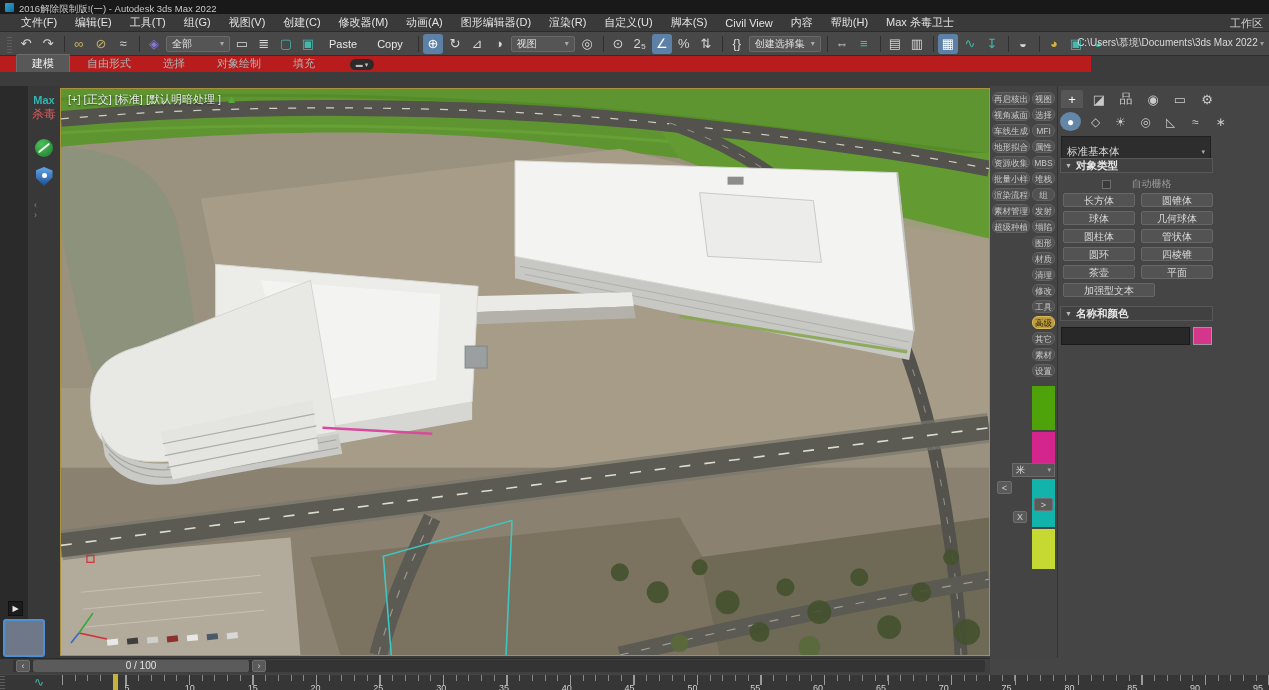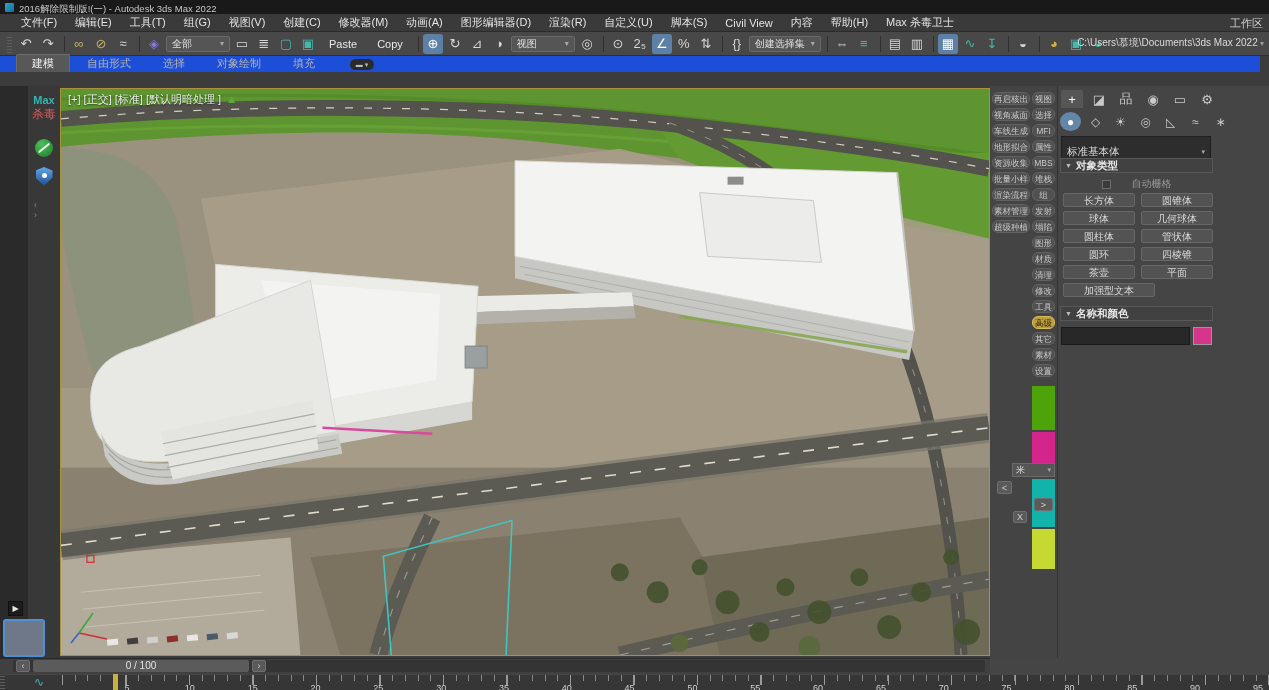--- a/index.html
+++ b/index.html
@@ -29,21 +29,21 @@
 .tbi[data-name="selection-filter-icon"]{color:#8678e0}
 .tbi[data-name="selection-region-icon"],.tbi[data-name="window-crossing-icon"],
 .tbi[data-name="curve-editor-icon"],.tbi[data-name="schematic-view-icon"],
 .tbi[data-name="rendered-frame-icon"],.tbi[data-name="align-icon"]{color:#45b8ae}
 .tbi[data-name="select-and-link-icon"],.tbi[data-name="unlink-selection-icon"]{color:#c9b06a}
 .tbi[data-name="render-setup-icon"]{color:#d8b23a}
 .tbi[data-name="render-production-icon"]{color:#3fb89a}
 #toolbar-path{right:5px;top:36px;font-size:10px;color:#dadada;white-space:nowrap}
 #toolbar-path::after{content:" ▾";font-size:8px;color:#999}
 
-#ribbon{left:0;top:56px;width:1260px;height:16px;background:#1d4ed8;display:flex;align-items:flex-end;padding-left:16px;gap:12px}
+#ribbon{left:0;top:56px;width:1091px;height:16px;background:#b91c1c;display:flex;align-items:flex-end;padding-left:16px;gap:12px}
 .ribbon-tab{font-size:11px;color:#b3b3b3;padding:1px 15px;white-space:nowrap}
 .ribbon-tab[data-active="true"]{background:#585858;color:#f2f2f2;border:1px solid #6c6c6c;border-bottom:none;border-radius:2px 2px 0 0}
 #ribbon-overflow{width:24px;height:11px;margin:0 0 2px 8px;background:#2b2b2b;border-radius:6px;color:#bbb;font-size:7px;display:flex;align-items:center;justify-content:center;gap:3px}
 #ribbon2{left:0;top:72px;width:1269px;height:14px;background:#303030}
 #subtab{display:inline-block;background:#3f3f3f;color:#c9c9c9;font-size:10px;height:14px;line-height:14px;padding:0 8px;margin-left:2px;white-space:nowrap}
 
 #left-strip{left:0;top:86px;width:28px;height:572px;background:#2a2a2a}
 #expand-panel-button{left:8px;top:601px;width:15px;height:15px;background:#1c1c1c;color:#e8e8e8;font-size:8px;display:flex;align-items:center;justify-content:center;border:1px solid #111}
 #blue-square{left:3px;top:619px;width:42px;height:38px;background:#6e7888;border:2px solid #4f8fd4;border-radius:3px;z-index:5}
 #left-toolbar{left:28px;top:86px;width:32px;height:572px;background:#383838;display:flex;flex-direction:column;align-items:center}

